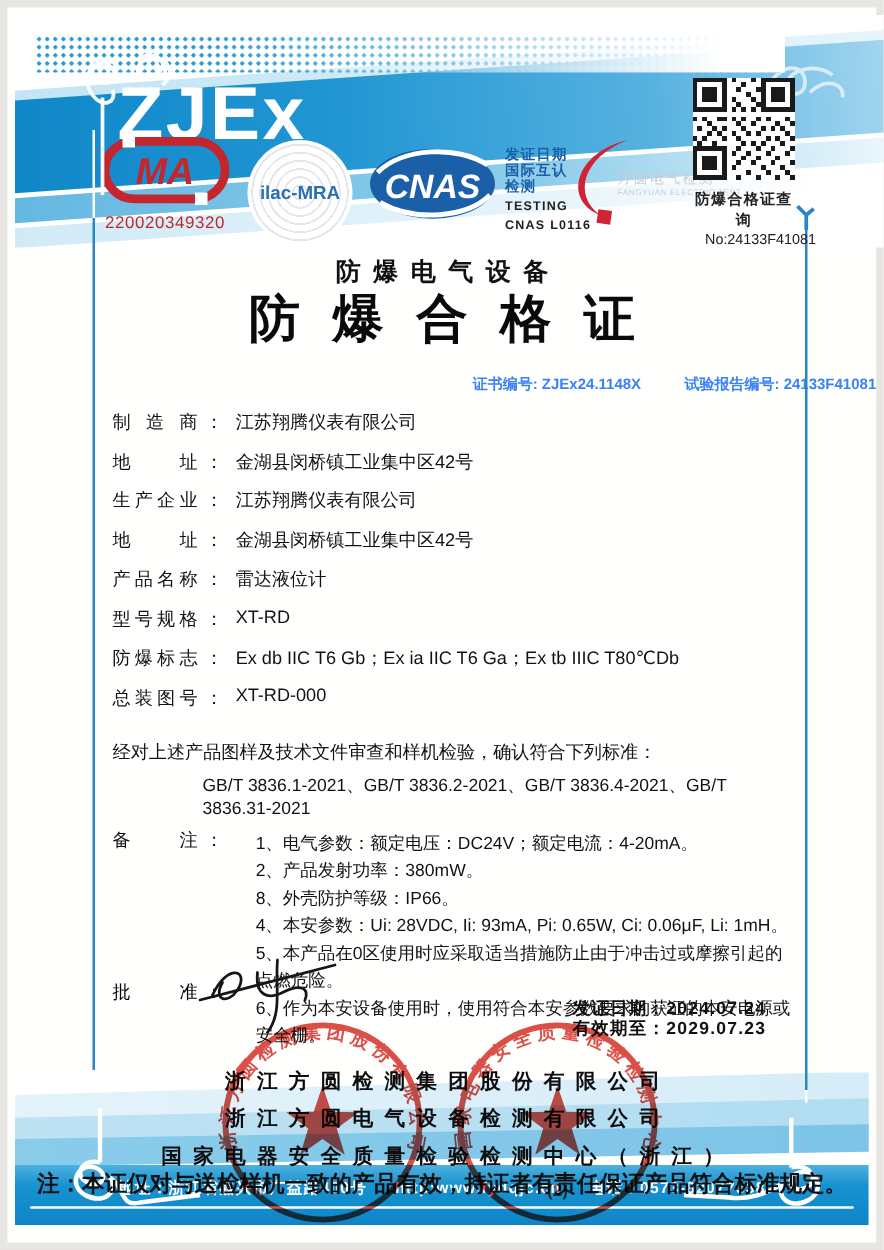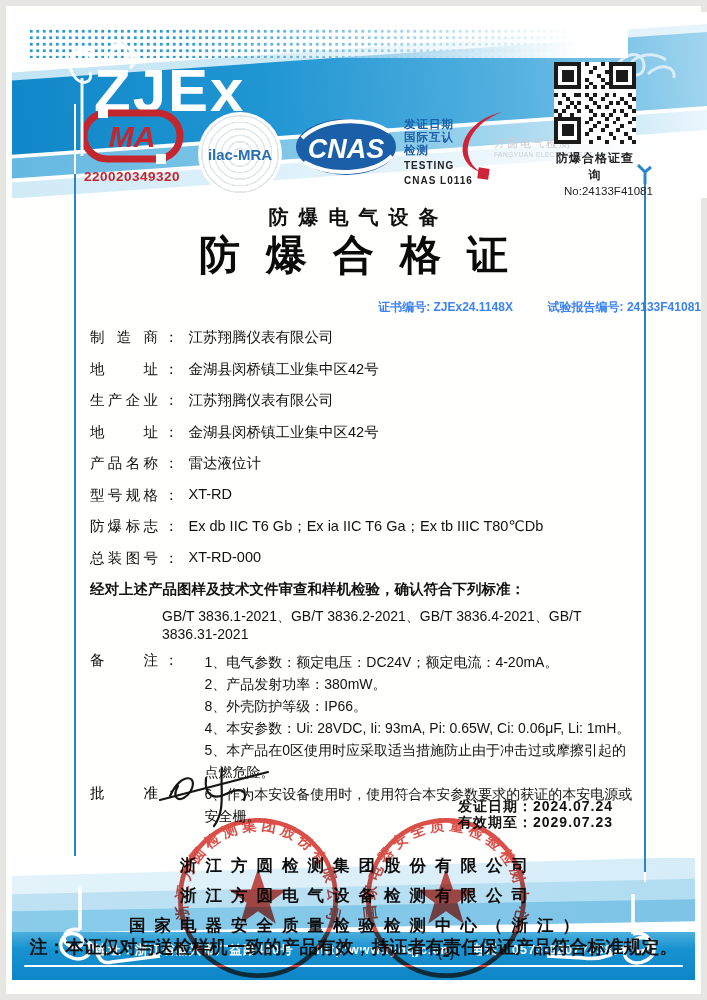--- a/index.html
+++ b/index.html
@@ -13,21 +13,21 @@
   .stripe.s-mid{top:120px;height:20px;background:linear-gradient(90deg,#5fb5e1,#8ecdea 55%,#e8f5fc 85%,transparent);}
   .stripe.s-pale{top:144px;height:16px;background:linear-gradient(90deg,#cde9f6,#e6f4fb 55%,transparent 80%);}
   .dots{position:absolute;left:16px;top:16px;width:600px;height:30px;z-index:3;
         background-image:linear-gradient(to right,rgba(255,255,255,0) 25%,#fff 92%),
                          radial-gradient(circle,#2a9ad5 1.5px,transparent 1.7px);
         background-size:100% 100%,6.5px 6.5px;}
   .brand{position:absolute;left:82px;top:44px;z-index:4;color:#fff;font-size:60px;font-weight:bold;letter-spacing:2px;}
   
   .logo{position:absolute;z-index:5;}
   .cma{left:70px;top:102px;width:112px;text-align:center;}
-  .cma-num{color:#c4262e;font-weight:bold;font-size:13.5px;letter-spacing:.5px;margin-top:1px;}
+  .cma-num{color:#c4262e;font-weight:normal;font-size:13.5px;letter-spacing:.5px;margin-top:1px;}
   .ilac{left:192px;top:106px;width:84px;height:84px;border-radius:50%;
         background:repeating-radial-gradient(circle at 50% 50%,#ffffff 0 5px,#e2e7ec 5px 6.5px);
         display:flex;align-items:center;justify-content:center;}
   .ilac span{color:#2b6fb5;font-weight:bold;font-size:15px;}
   .cnas{left:288px;top:110px;display:flex;align-items:flex-start;}
   .cnas-text{margin-left:6px;line-height:13px;padding-top:2px;}
   .cnas-text .cn{color:#1a5fa8;font-size:11.5px;font-weight:bold;letter-spacing:1px;}
   .cnas-text .en{color:#222;font-size:10px;font-weight:bold;letter-spacing:1px;line-height:12px;margin-top:3px;}
   .fy{left:430px;top:100px;}
   .fy-txt{position:absolute;left:58px;top:32px;color:#c9ccd4;line-height:11px;white-space:nowrap;}
@@ -46,21 +46,21 @@
   .subtitle{position:absolute;left:0;width:100%;top:198px;text-align:center;font-size:20px;font-weight:bold;color:#111;letter-spacing:10px;padding-left:10px;box-sizing:border-box;}
   .main-title{position:absolute;left:0;width:100%;top:222px;text-align:center;font-size:41px;font-weight:bold;color:#0a0a0a;letter-spacing:26px;padding-left:26px;box-sizing:border-box;}
   .certline{position:absolute;left:0;width:100%;top:293px;text-align:right;font-size:12px;font-weight:bold;color:#3b82f6;}
   .certline .gap{display:inline-block;width:28px;}
   
   .content{position:absolute;left:84px;right:66px;top:322px;color:#121212;font-size:14.5px;z-index:2;}
   .frow{display:flex;margin-bottom:12.5px;}
   .flabel{width:68px;text-align:justify;text-align-last:justify;flex:none;font-weight:500;font-family:Liberation Mono, monospace;}
   .fcolon{flex:none;margin:0 10px 0 6px;}
   .fvalue{flex:1;}
-  .statement{margin-top:12px;margin-bottom:9px;font-weight:bold;}
+  .statement{margin-top:24px;margin-bottom:9px;}
   .standards{margin-left:72px;margin-bottom:9px;font-size:14px;}
   .remarks{display:flex;}
   .ritems{flex:1;margin-left:16px;line-height:22px;font-size:14px;}
   
   .approval-label{position:absolute;left:84px;top:778px;font-size:14.5px;font-weight:500;display:flex;z-index:2;}
   .sig{position:absolute;left:150px;top:750px;z-index:7;}
   .dateline{position:absolute;left:452px;font-size:14px;font-weight:bold;color:#111;letter-spacing:1px;z-index:2;}
   .d1{top:792px;}.d2{top:808px;}
   
   .issuers{position:absolute;left:80px;right:70px;top:844px;text-align:center;z-index:5;}

